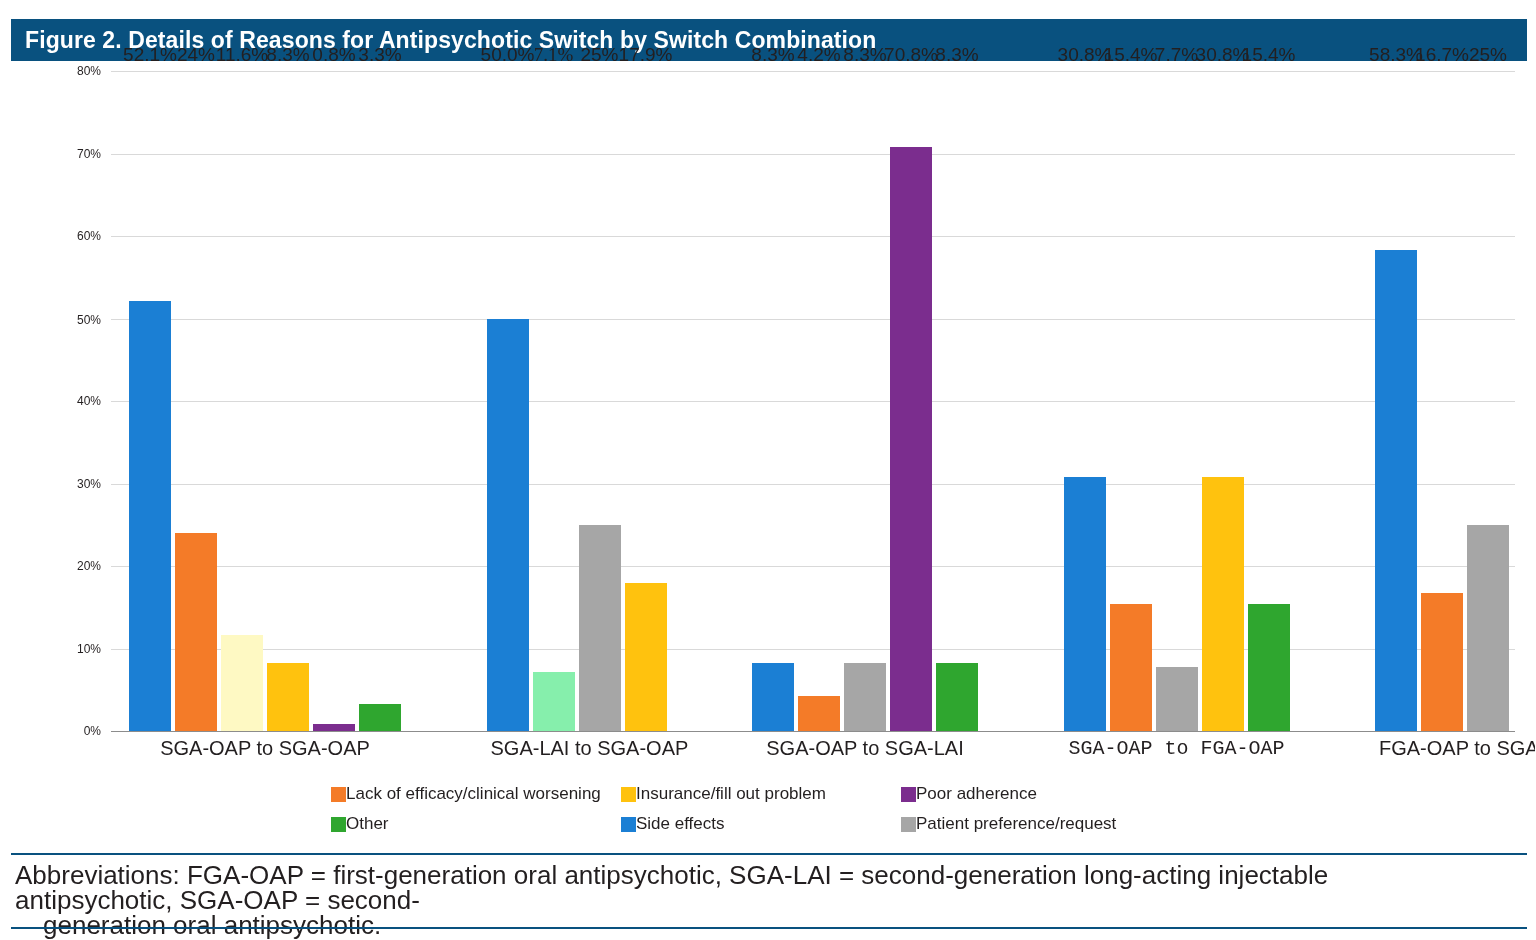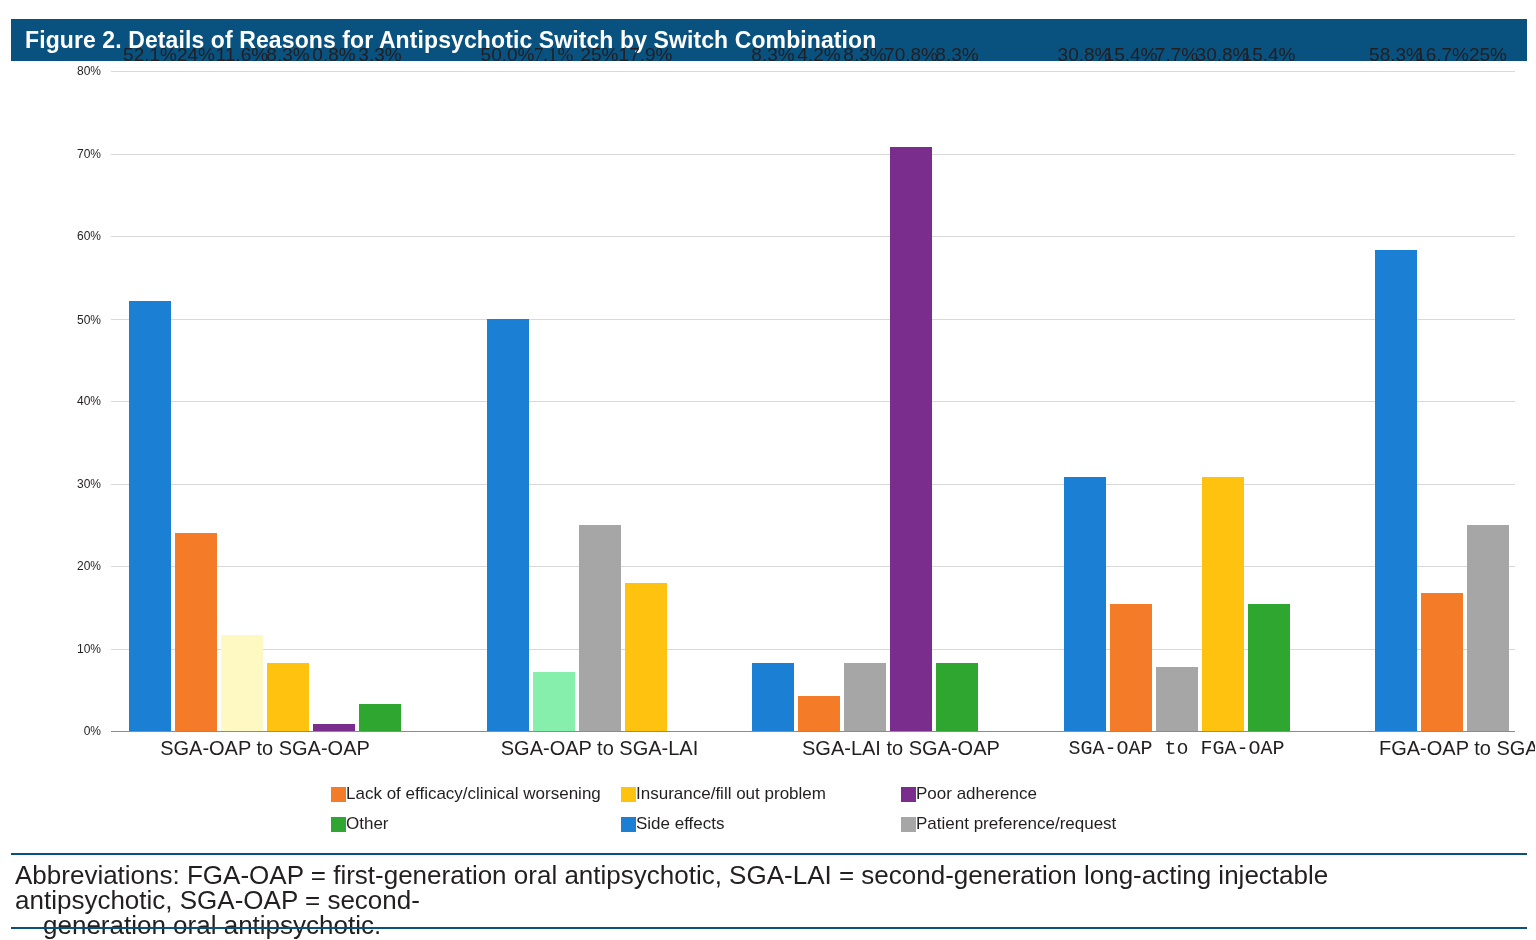--- a/index.html
+++ b/index.html
@@ -350,22 +350,22 @@
             <div class="bar-col">
               <div class="bar" style="height: 206.25px; background: rgb(166, 166, 166);">
                 <span class="bar-label">25%</span>
               </div>
             </div>
           </div>
         </div>
     </div>
     <div class="x-axis-labels" id="x-axis">
         <div class="x-label" style="width: 264px;">SGA-OAP to SGA-OAP</div>
+        <div class="x-label" style="width: 172px;">SGA-LAI to SGA-OAP</div>
         <div class="x-label" style="width: 218px;">SGA-OAP to SGA-LAI</div>
-        <div class="x-label" style="width: 172px;">SGA-LAI to SGA-OAP</div>
         <div class="x-label" style="width: 218px; font-family: Liberation Mono, monospace;">SGA-OAP to FGA-OAP</div>
         <div class="x-label" style="width: 126px;">FGA-OAP to SGA-OAP</div>
       </div>
   </div>
 
   <div class="legend" id="legend">
       <div class="legend-item">
         <span class="legend-swatch" style="background: rgb(244, 123, 40);"></span>
         <span class="legend-label">Lack of efficacy/clinical worsening</span>
       </div>

